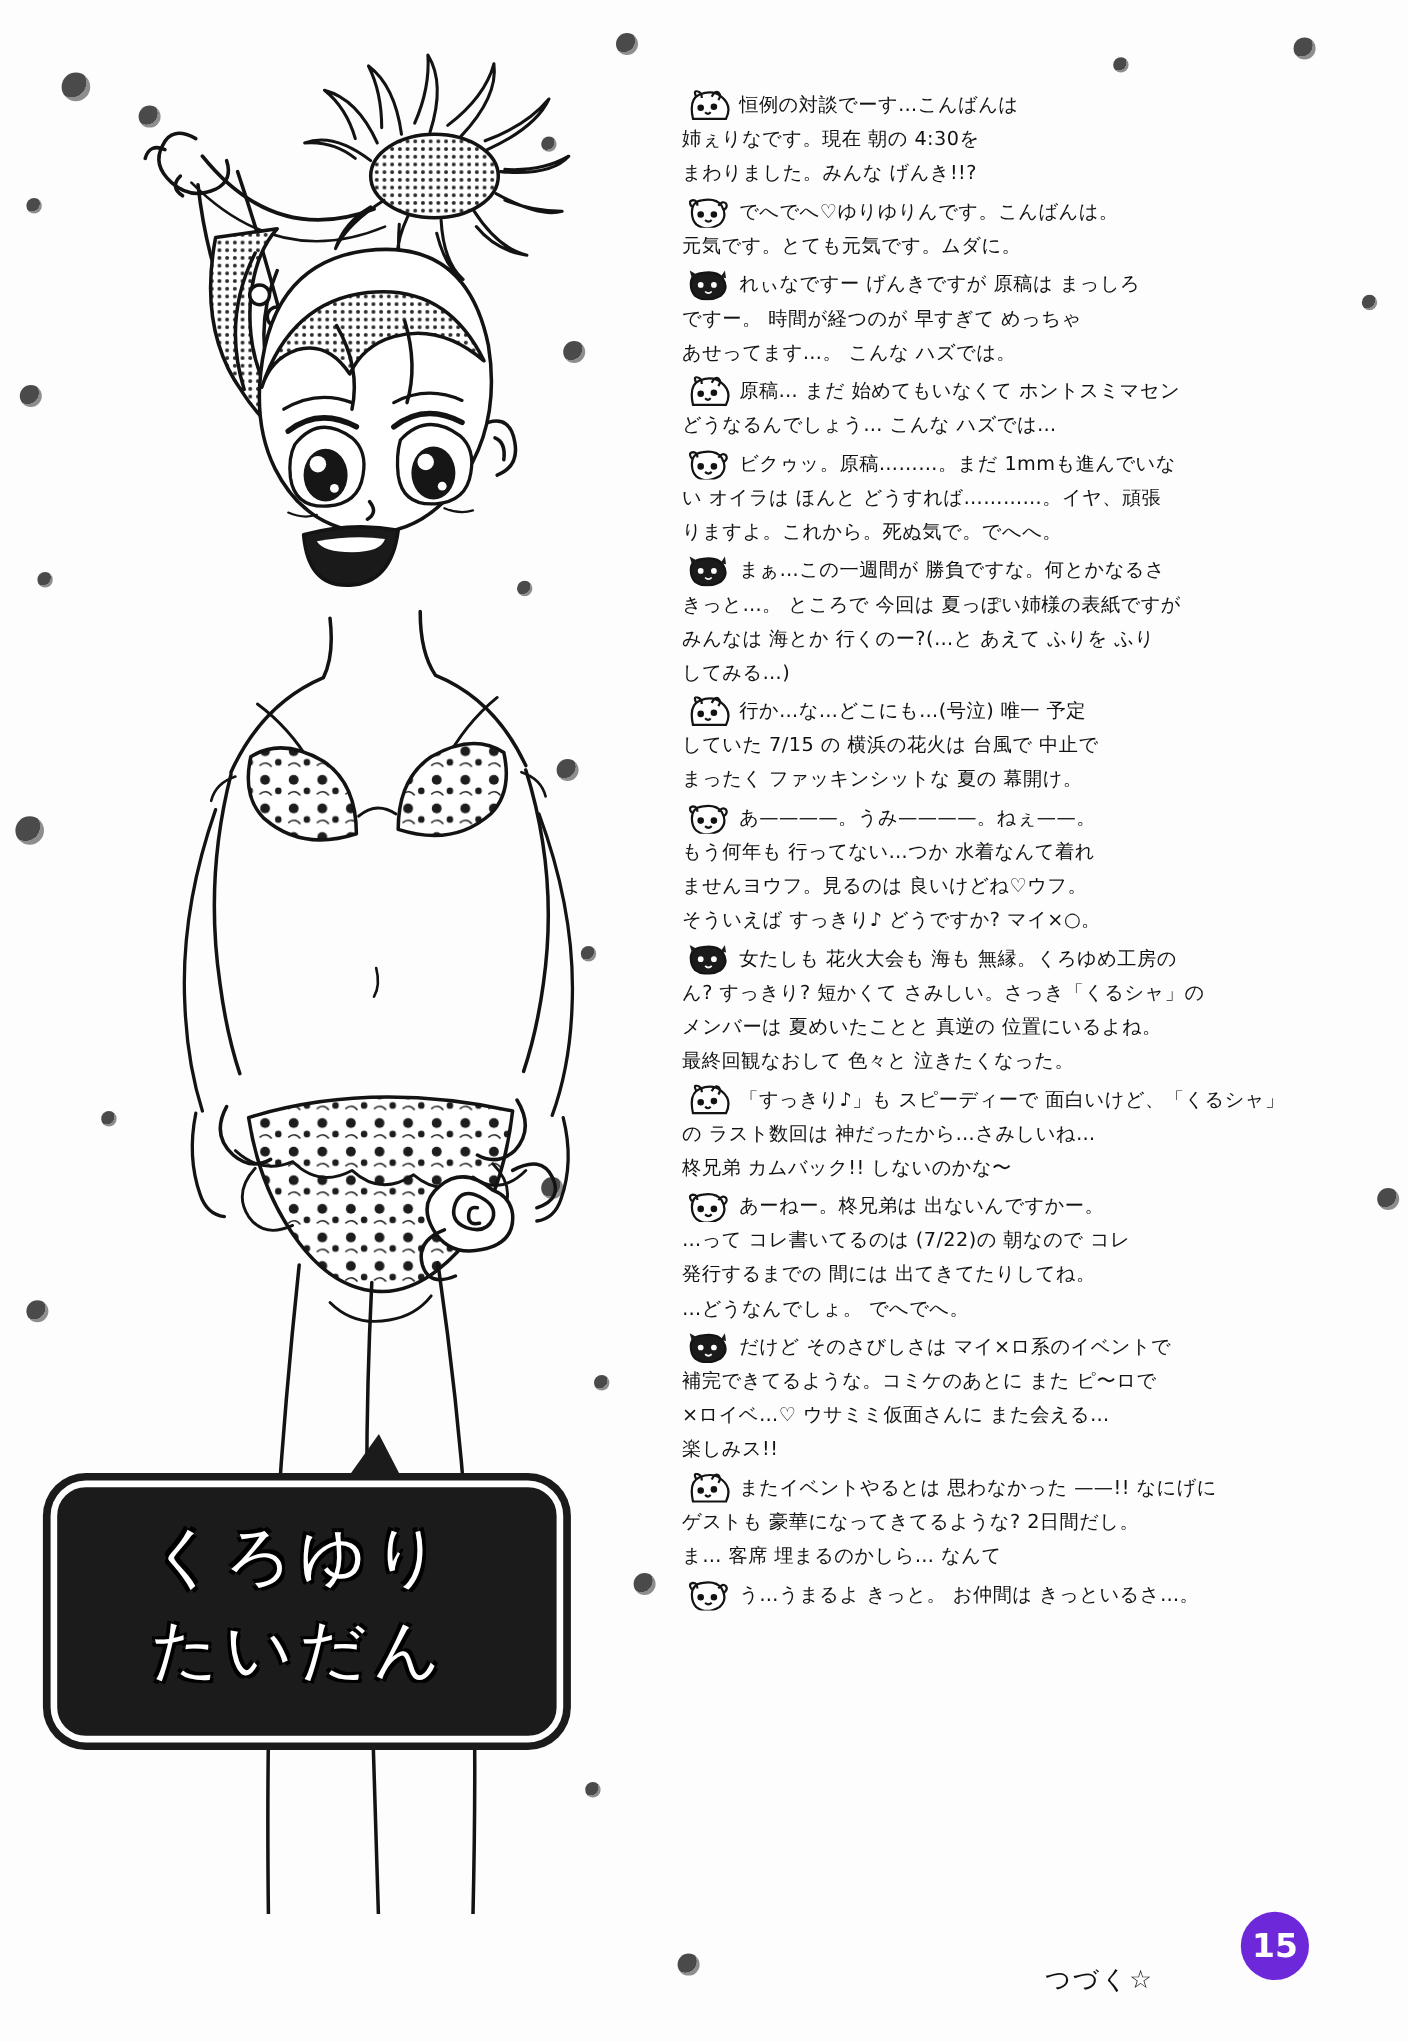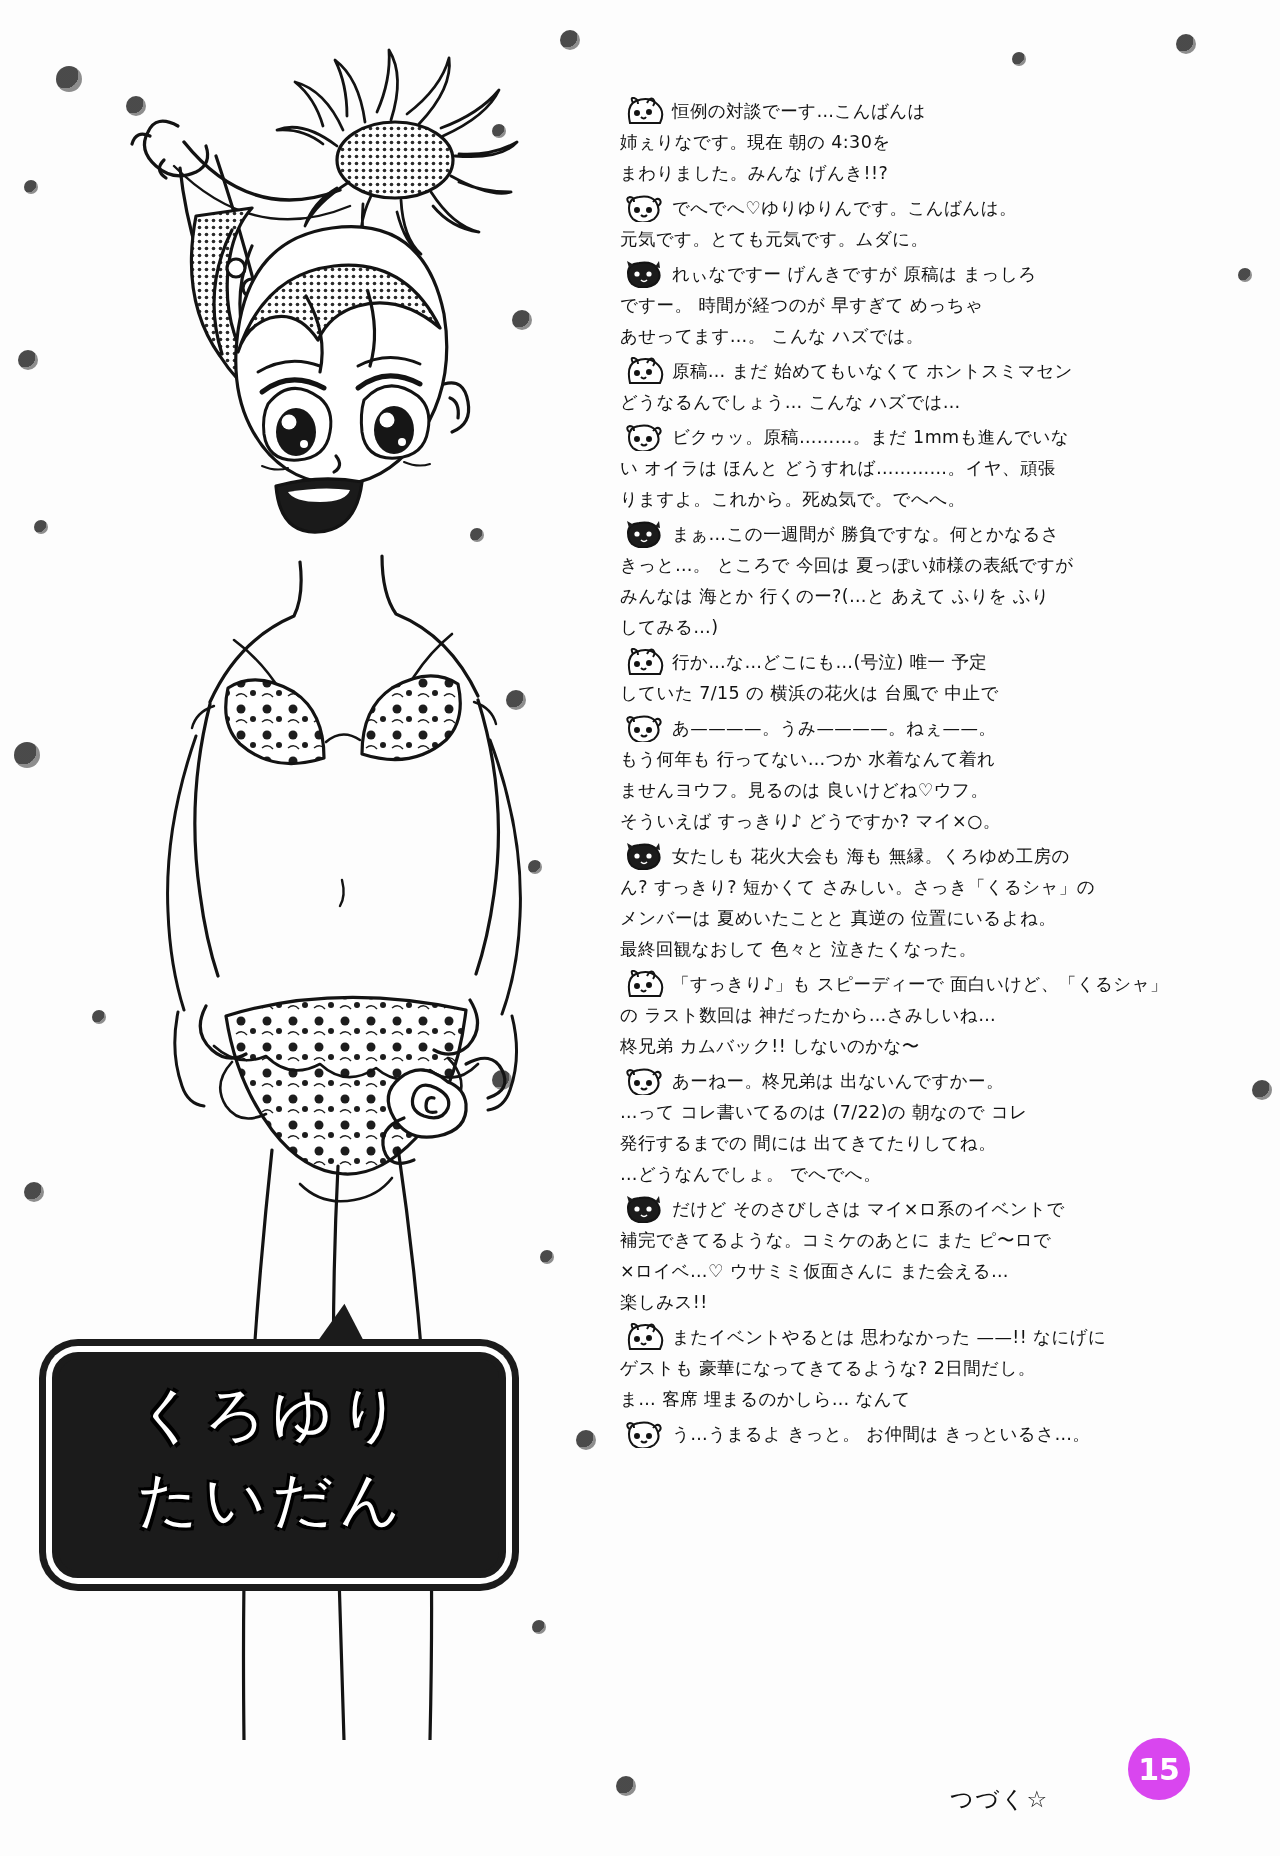--- a/index.html
+++ b/index.html
@@ -89,21 +89,21 @@
       -3px -3px 0 #000, 3px -3px 0 #000,
       -3px  3px 0 #000, 3px  3px 0 #000;
   }
   #logo-balloon .logo-line1 { font-size: 60px; }
   #logo-balloon .logo-line2 { font-size: 60px; }
 
   
   #text-column {
     position: absolute;
     left: 620px;
-    top: 96px;
+    top: 81px;
     width: 620px;
     height: 1640px;
   }
 
   .talk-block {
     position: relative;
     margin-bottom: 4px;
     padding-left: 0;
   }
   .talk-lines {
@@ -134,21 +134,21 @@
     color: #111;
     font-family: "DejaVu Sans", sans-serif;
   }
   #page-number {
     position: absolute;
     left: 1128px;
     top: 1738px;
     width: 62px;
     height: 62px;
     border-radius: 50%;
-    background: #d946ef;
+    background: #6d28d9;
     color: #ffffff;
     display: flex;
     align-items: center;
     justify-content: center;
     font-size: 30px;
     font-weight: bold;
     font-family: "DejaVu Sans", sans-serif;
   }
 </style>
 </head>
@@ -453,20 +453,21 @@
               <path d="M27 6 q3 -6 6 -4 q3 3 0 7"></path>
               <circle cx="17" cy="16" r="2" fill="#131313"></circle>
               <circle cx="29" cy="15" r="2" fill="#131313"></circle>
               <path d="M21 20 q3 3 5 0"></path>
             </g>
           </svg>
       </div>
       <div class="talk-lines">
         <span class="line first">行か…な…どこにも…(号泣) 唯一 予定</span>
         <span class="line">していた 7/15 の 横浜の花火は 台風で 中止で</span>
+        <span class="line">まったく ファッキンシットな 夏の 幕開け。</span>
       </div>
     </div>
 
     <div class="talk-block">
       <div class="face">
         <svg width="46" height="28" viewBox="0 0 46 28">
             <g fill="none" stroke="#131313" stroke-width="2">
               <path d="M9 14 q0 -10 10 -11 q12 -2 17 5 q6 10 -2 17 q-12 7 -21 0 q-4 -4 -4 -11 z" fill="#ffffff"></path>
               <path d="M9 9 q-4 -5 1 -6 q4 0 4 5"></path>
               <path d="M33 8 q4 -5 7 -2 q2 3 -2 6"></path>

